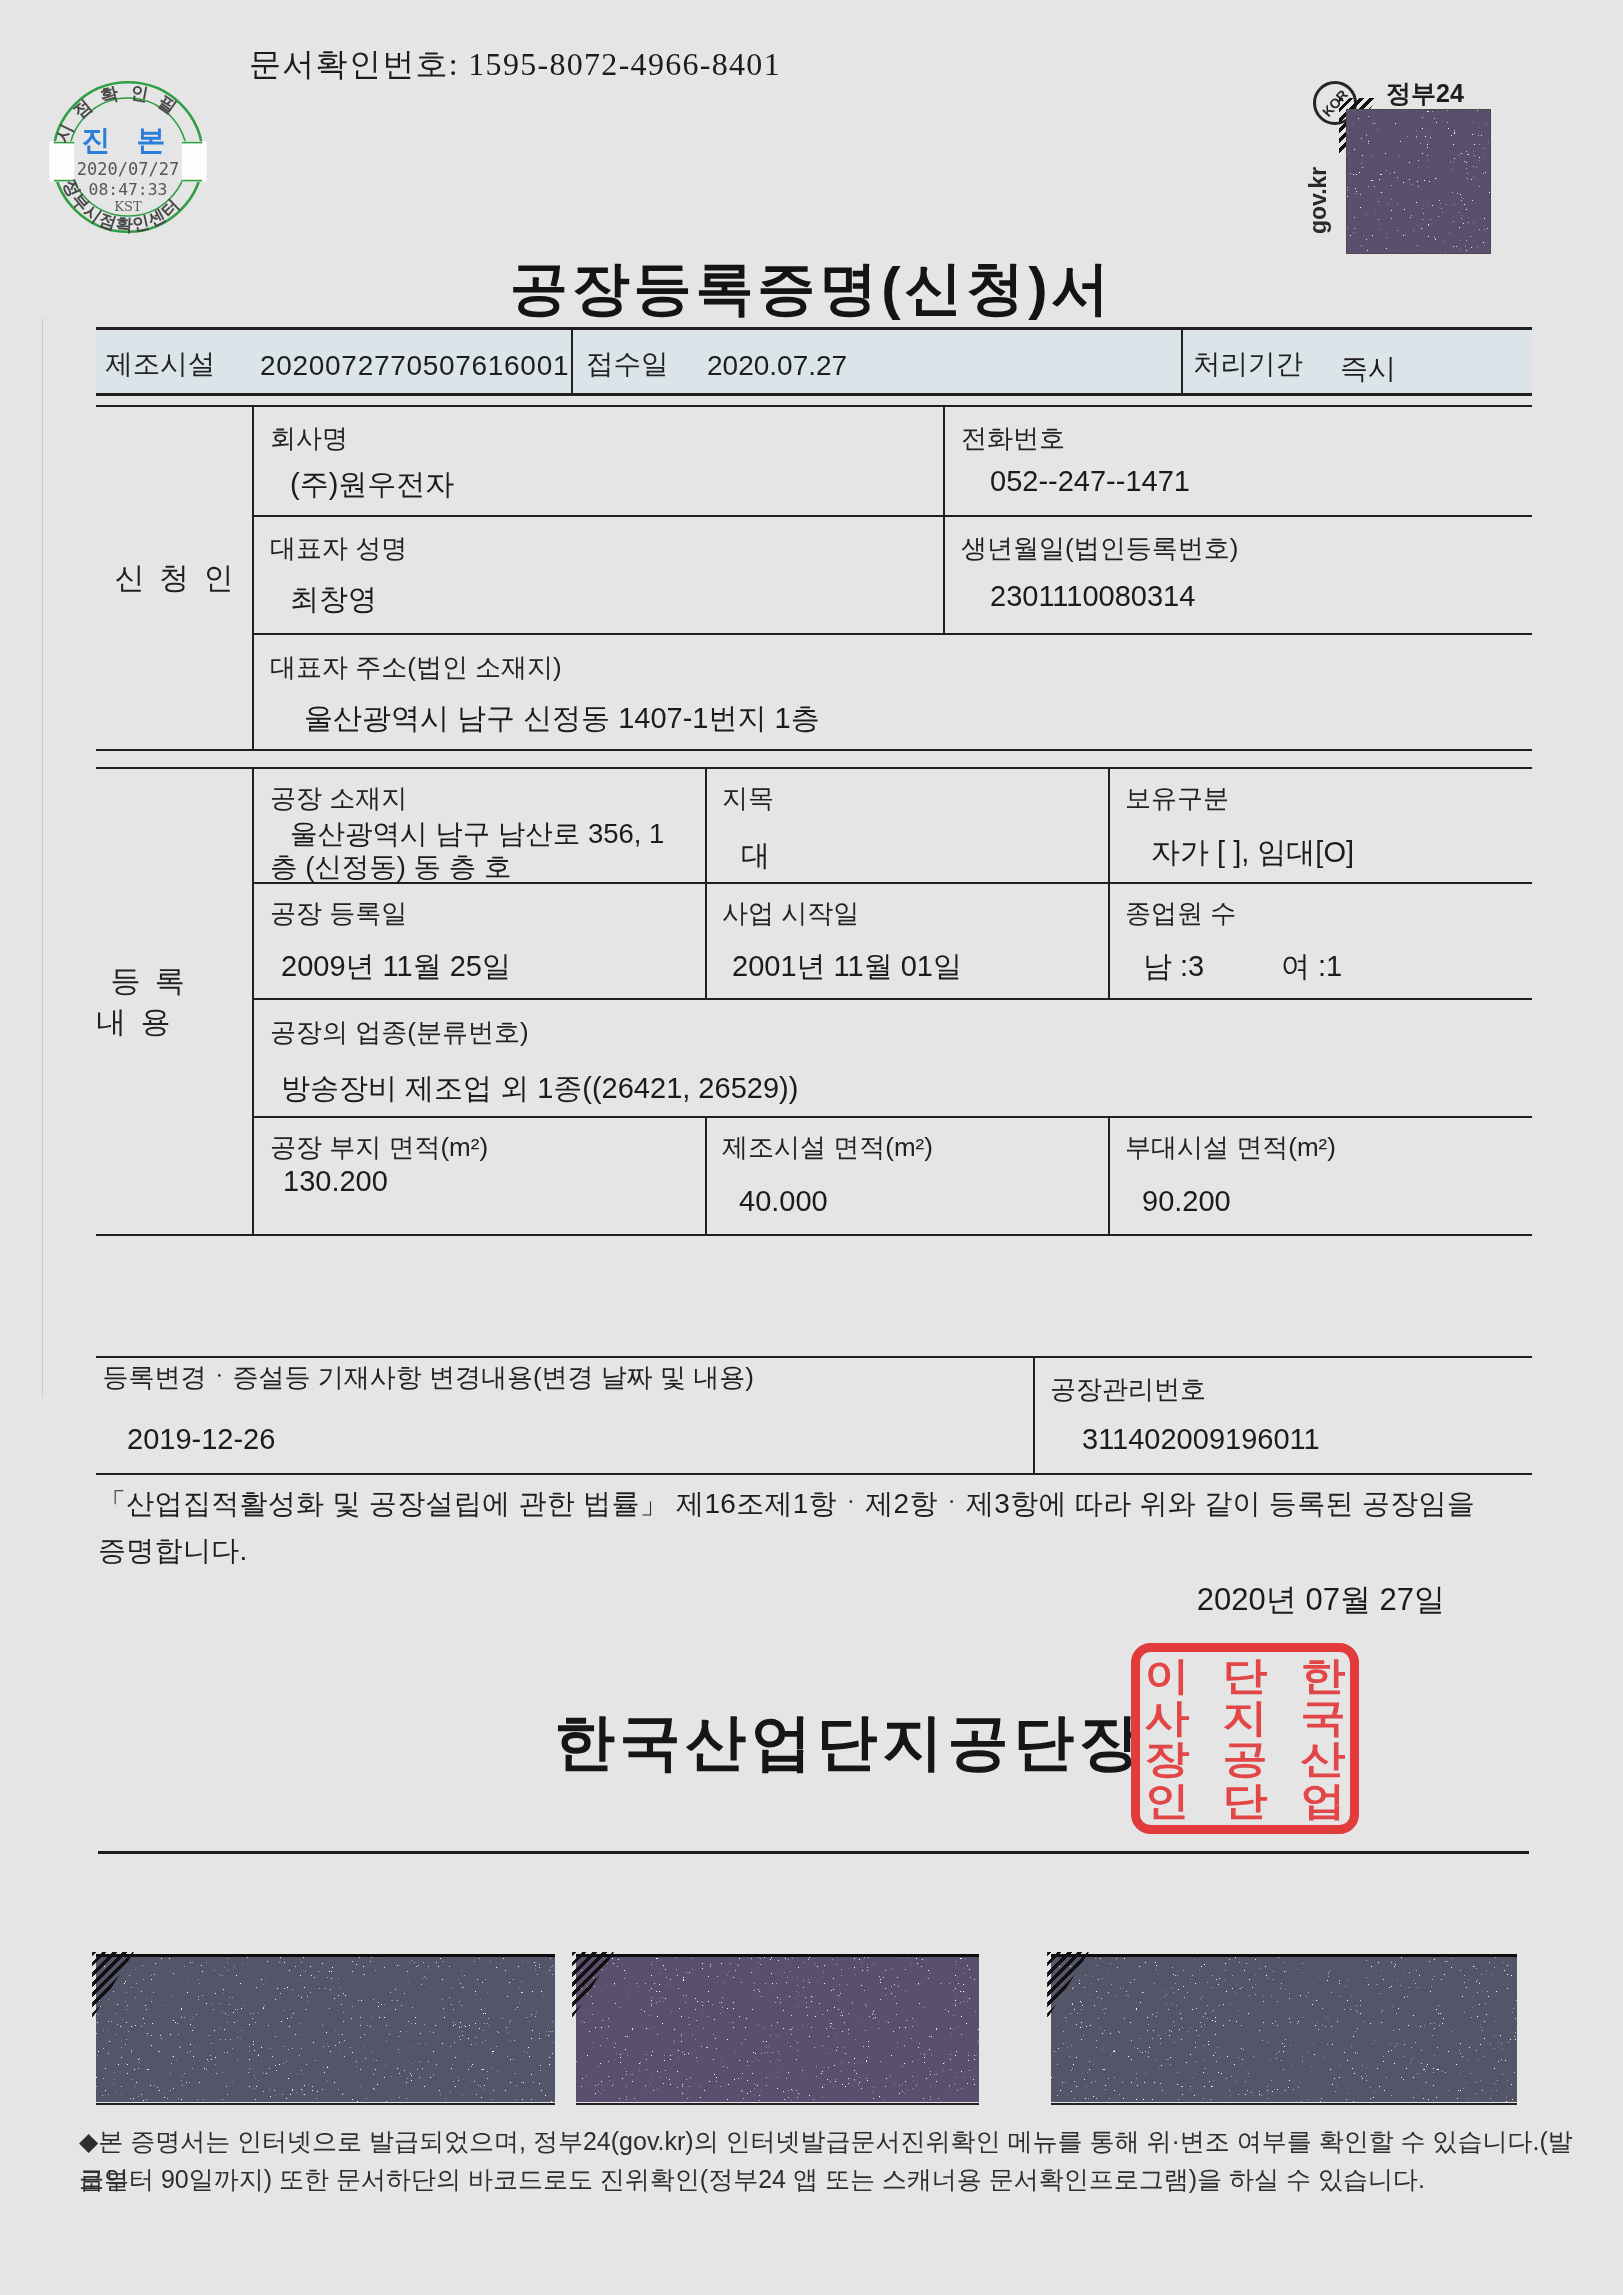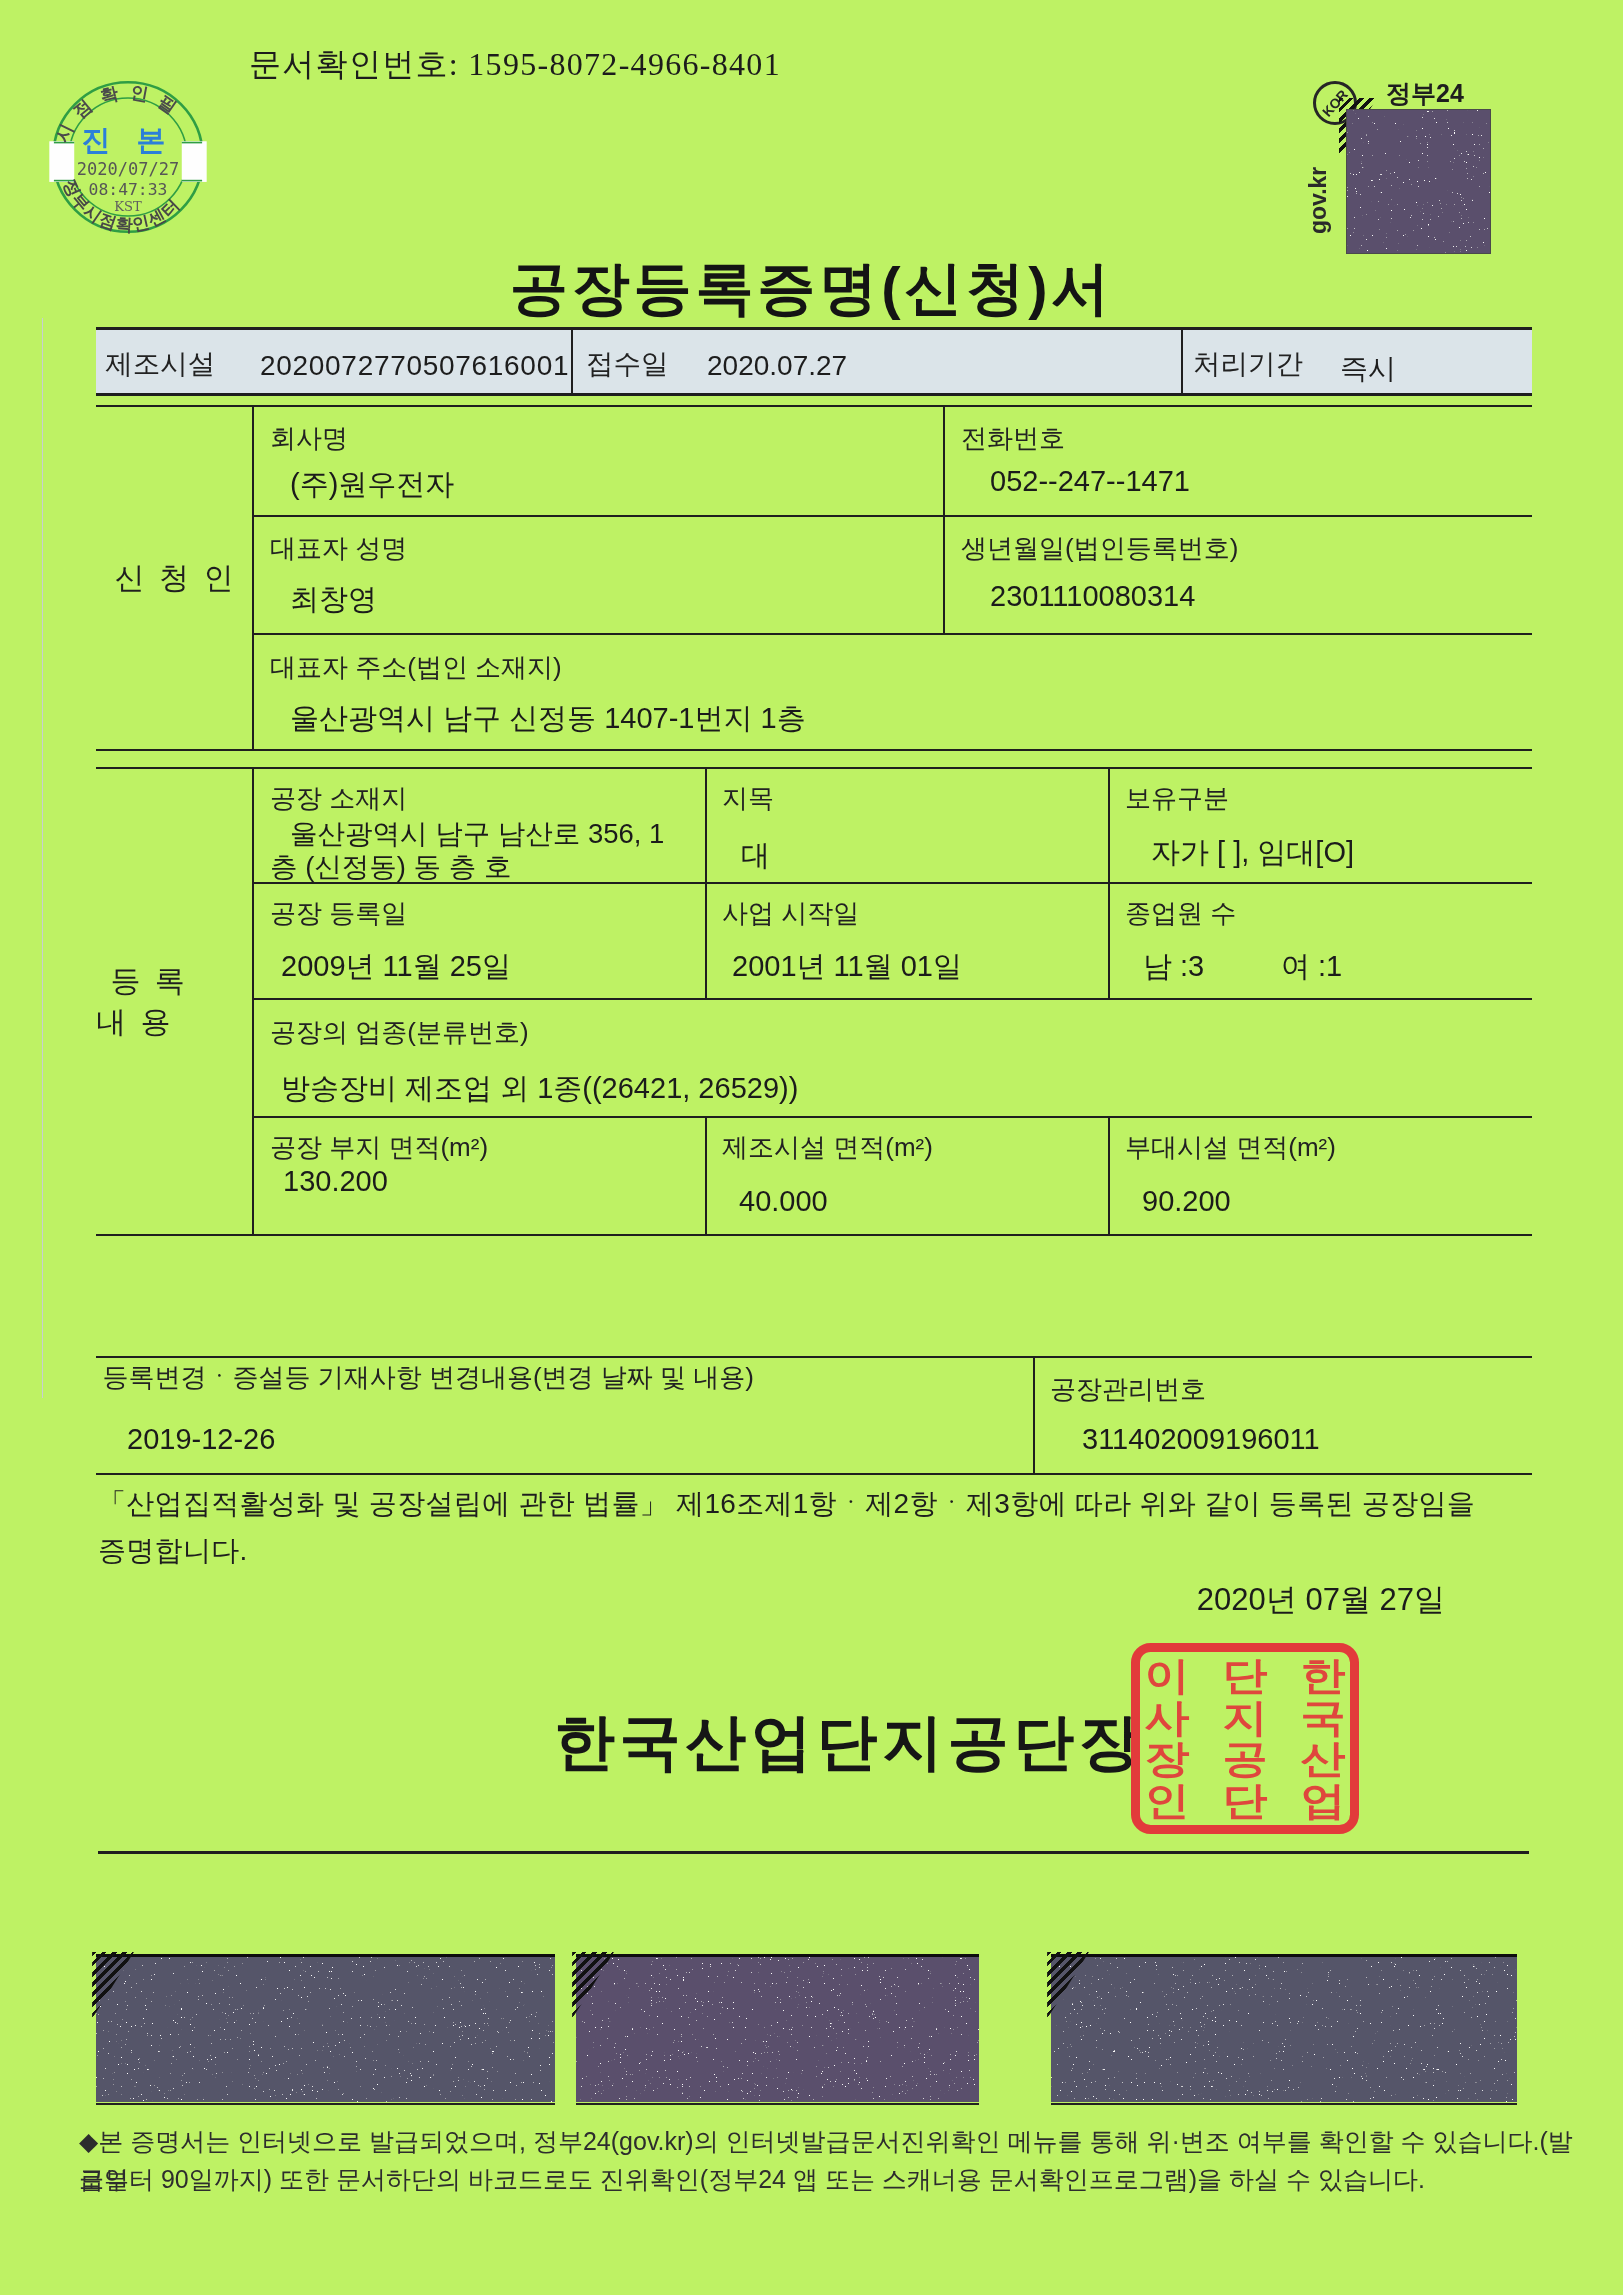--- a/index.html
+++ b/index.html
@@ -1,16 +1,16 @@
 <!DOCTYPE html>
 <html style="font-size:10.5px"><head>
 <meta charset="utf-8">
 <style>
   html,body{margin:0;padding:0;background:#9a9a9a;}
-  .page{position:relative;width:1623px;height:2295px;background:#bef264;overflow:hidden;
+  .page{position:relative;width:1623px;height:2295px;background:#e5e5e5;overflow:hidden;
         font-family:"Liberation Sans","DejaVu Sans",sans-serif;color:#242424;}
   .line-h{position:absolute;background:#1f1f1f;height:2.6px;}
   .line-v{position:absolute;background:#1f1f1f;width:2px;}
   .scan-line{position:absolute;width:1.3px;background:#c7ced2;}
   
   .doc-no{position:absolute;left:249px;top:43px;font-family:"Liberation Serif","DejaVu Serif",serif;
           font-size:32px;letter-spacing:1.3px;color:#1c1c1c;}
   .title{position:absolute;left:0;top:250px;width:100%;text-align:center;font-size:58px;
          font-weight:600;letter-spacing:3.9px;color:#141414;}
   
@@ -135,21 +135,21 @@
     <div class="line-v" style="left:847px;top:0;height:228px;"></div>
     <div class="lbl" style="left:174px;top:14.4px;">회사명</div>
     <div class="val" style="left:194px;top:58px;">(주)원우전자</div>
     <div class="lbl" style="left:865px;top:14.4px;">전화번호</div>
     <div class="val" style="left:894px;top:58px;">052--247--1471</div>
     <div class="lbl" style="left:174px;top:124px;">대표자 성명</div>
     <div class="val" style="left:194px;top:173px;">최창영</div>
     <div class="lbl" style="left:865px;top:124px;">생년월일(법인등록번호)</div>
     <div class="val" style="left:894px;top:173px;">2301110080314</div>
     <div class="lbl" style="left:174px;top:243px;">대표자 주소(법인 소재지)</div>
-    <div class="val" style="left:194px;top:292px;">울산광역시 남구 신정동 1407-1번지 1층</div>
+    <div class="val" style="left:208px;top:292px;">울산광역시 남구 신정동 1407-1번지 1층</div>
   </div>
 
   <div class="tbl" style="top:767px;height:465px;">
     <div class="line-v" style="left:156px;top:0;height:465px;"></div>
     <div class="sec-lbl">등록 내용</div>
     <div class="line-h" style="left:156px;top:113px;width:1280px;height:2px;"></div>
     <div class="line-h" style="left:156px;top:229px;width:1280px;height:2px;"></div>
     <div class="line-h" style="left:156px;top:347px;width:1280px;height:2px;"></div>
     <div class="line-v" style="left:609px;top:0;height:229px;"></div>
     <div class="line-v" style="left:1012px;top:0;height:229px;"></div>

